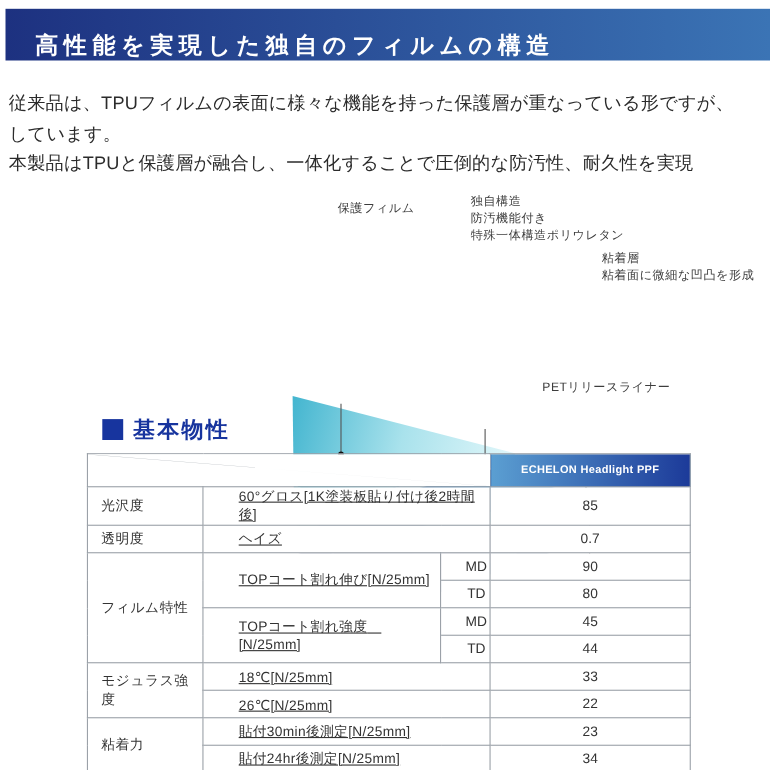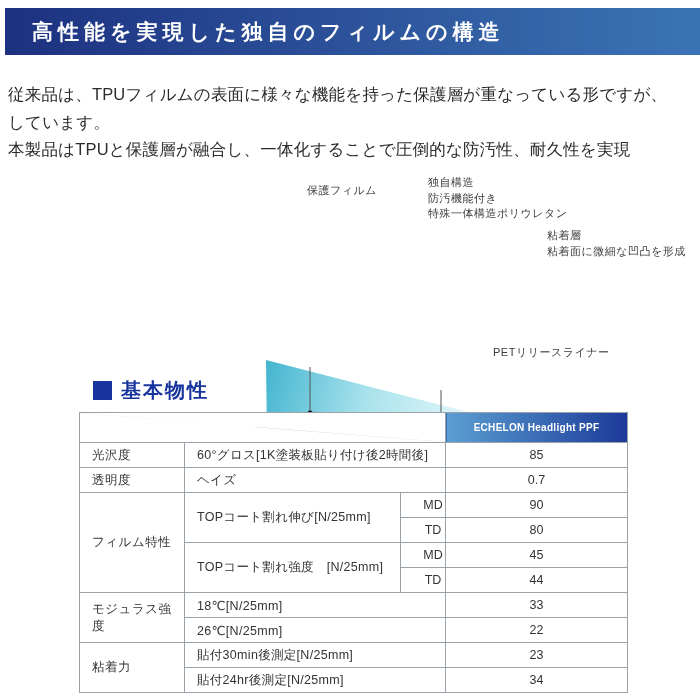--- a/index.html
+++ b/index.html
@@ -12,52 +12,52 @@
   *{box-sizing:border-box;margin:0;padding:0;}
   html,body{background:#fff;}
   body{
     width:700px;height:700px;margin:0;overflow:hidden;position:relative;
     font-family:"Liberation Sans","DejaVu Sans",sans-serif;color:#262626;
   }
   
   .banner{
     position:absolute;left:5px;top:8px;width:695px;height:47px;
     background:linear-gradient(90deg,var(--banner-gradient-left),var(--banner-gradient-right));
-    display:flex;align-items:center;padding-left:27px;
+    display:flex;align-items:flex-end;padding-left:27px;
   }
   .banner-title{
     font-family:"DejaVu Serif","Liberation Serif",serif;
     font-size:21px;font-weight:600;color:#fff;letter-spacing:5px;white-space:nowrap;
   }
   
   .intro{position:absolute;left:8px;top:81px;width:690px;font-size:16.5px;line-height:27.5px;color:#2b2b2b;letter-spacing:0.2px;}
   
   .diagram{position:absolute;left:0;top:168px;width:700px;height:210px;}
   .diagram svg{position:absolute;left:200px;top:170px;}
   .dlabel{position:absolute;font-size:11px;line-height:15.5px;color:#3d3d3d;letter-spacing:0.5px;white-space:nowrap;}
   .dlabel-protective{left:307px;top:183px;}
-  .dlabel-unique{left:428px;top:176px;font-family:Liberation Mono, monospace;}
+  .dlabel-unique{left:428px;top:176px;}
   .dlabel-adhesive{left:547px;top:228px;}
   .dlabel-pet{left:493px;top:345px;}
   
   .section-heading{position:absolute;left:93px;top:377px;display:flex;align-items:center;gap:9px;}
   .section-square{width:19px;height:19px;background:var(--accent-blue);flex:0 0 auto;}
   .section-title{font-size:20px;font-weight:bold;color:var(--accent-blue);letter-spacing:2px;}
   
   .props{position:absolute;left:79px;top:412px;width:548px;border-collapse:collapse;table-layout:fixed;font-size:12.5px;color:#333;}
   .props td{border:1px solid #9ba1a8;height:25px;vertical-align:middle;background:#fff;}
   .props tr.head td{height:30px;}
   td.diag-cell{position:relative;padding:0;}
   .diag-svg{position:absolute;left:0;top:0;width:100%;height:100%;display:block;}
   td.product-cell{
     background:linear-gradient(90deg,var(--table-header-gradient-left),var(--table-header-gradient-right));
     color:#fff;font-weight:bold;font-size:10px;text-align:center;letter-spacing:0.3px;
   }
   td.cat{padding-left:12px;letter-spacing:0.5px;}
-  td.item{padding-left:12px;letter-spacing:0.3px;}
+  td.item{padding-left:32px;letter-spacing:0.3px;text-decoration:underline;}
   td.sub{text-align:center;padding-left:20px;}
   td.val{text-align:center;}
 </style>
 </head>
 <body>
 
 <div class="banner">
   <div class="banner-title">高性能を実現した独自のフィルムの構造</div>
 </div>
 

